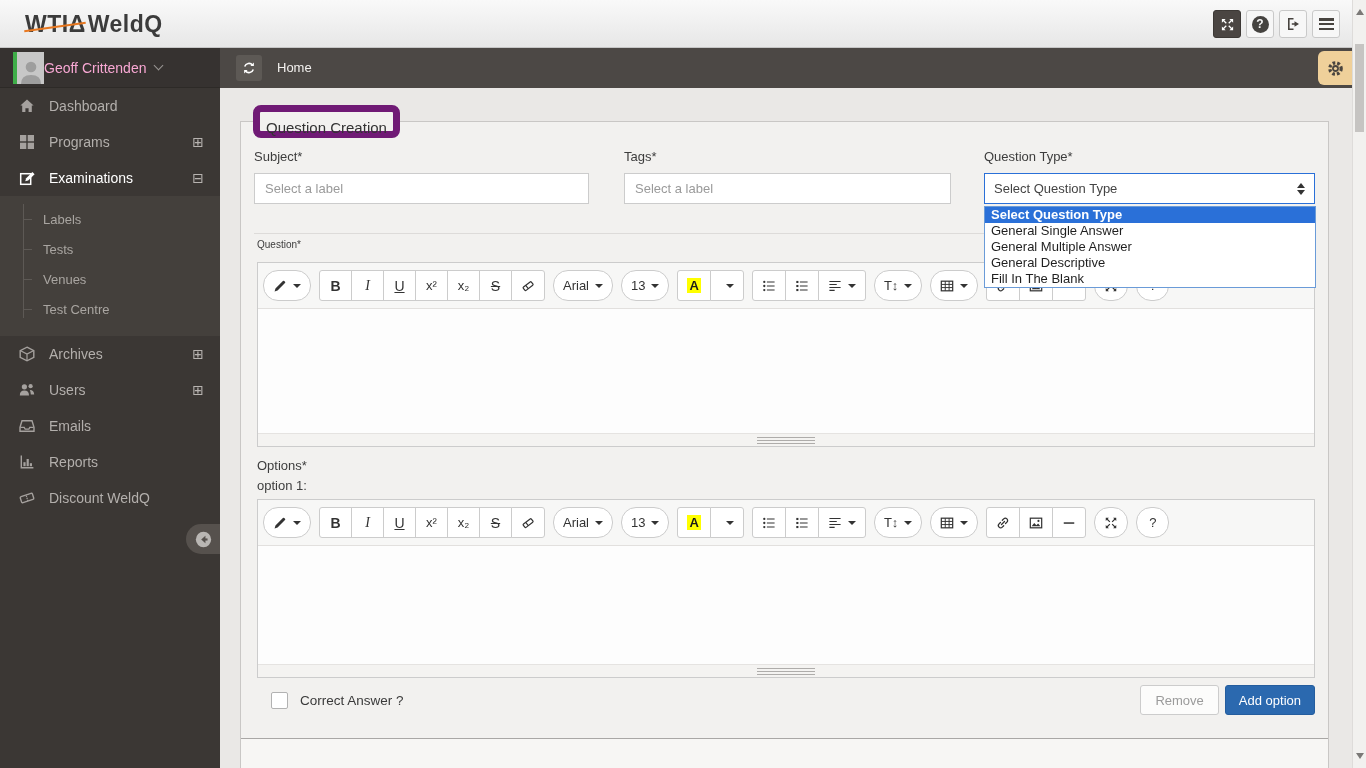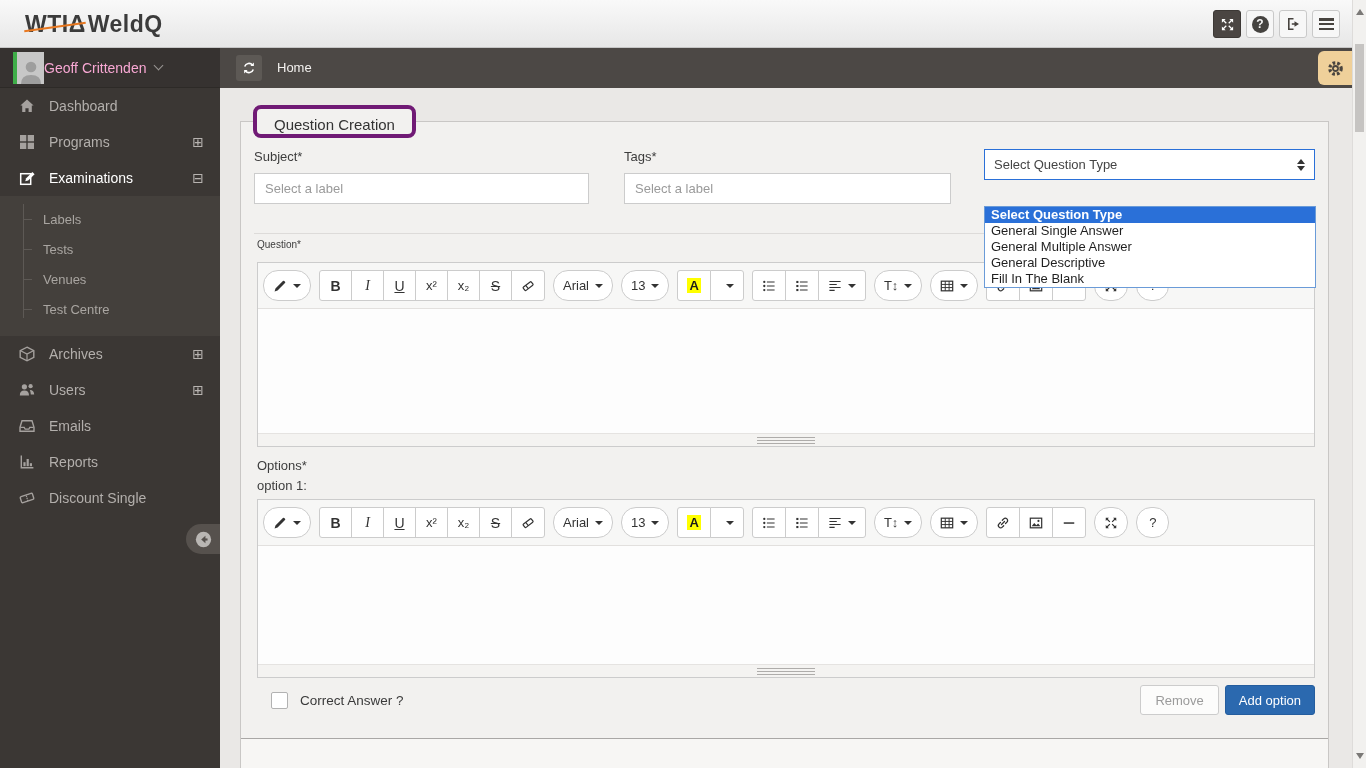--- a/index.html
+++ b/index.html
@@ -43,21 +43,21 @@
 
   
   .breadcrumb{position:absolute;left:220px;top:48px;width:1132px;height:40px;background:#4c4845;z-index:4}
   .refresh-btn{position:absolute;left:16px;top:7px;width:26px;height:26px;background:#5d5955;border-radius:3px;display:flex;align-items:center;justify-content:center;color:#fff;cursor:pointer}
   .bc-title{position:absolute;left:57px;top:0;line-height:40px;color:#f2f0ee;font-size:13px}
   .gear-btn{position:absolute;right:0;top:3px;width:34px;height:34px;background:#efd09a;border-radius:6px 0 0 6px;display:flex;align-items:center;justify-content:center;color:#4a453f;cursor:pointer}
 
   
   .content{position:absolute;left:220px;top:88px;width:1132px;height:680px;background:#eae8e6;overflow:hidden}
   .panel{position:absolute;left:20px;top:33px;width:1089px;height:710px;background:#f2f1ef;border:1px solid #c9c7c5}
-  .legend{position:absolute;left:12px;top:-17px;height:33px;line-height:31px;padding:0 17px;background:#f2f1ef;border:4px solid #701a75;border-radius:8px;font-size:15px;color:#333}
+  .legend{position:absolute;left:12px;top:-17px;height:33px;line-height:31px;padding:0 6px;background:#f2f1ef;border:7px solid #701a75;border-radius:8px;font-size:15px;color:#333}
   .field{position:absolute;top:27px}
   .field-label{font-size:13px;color:#3d3d3d;margin-bottom:9px}
   .text-input{width:100%;height:31px;border:1px solid #ccc;background:#fff;padding:0 10px;font-size:13px;color:#555;outline:none}
   .text-input::placeholder{color:#9a9a9a}
   .f-subject{left:13px;width:335px}
   .f-tags{left:383px;width:327px}
   .f-qtype{left:743px;width:331px}
   .select-box{height:31px;border:1px solid #2a70d8;background:#fff;display:flex;align-items:center;justify-content:space-between;padding:0 9px;font-size:13px;color:#444;cursor:pointer}
   .spin{display:flex;flex-direction:column;gap:2px}
   .spin i{display:block;width:0;height:0;border-left:4px solid transparent;border-right:4px solid transparent}
@@ -256,21 +256,21 @@
       </div>
       <div class="menu-item">
         <span class="mi-icon">
           <svg width="16" height="16" viewBox="0 0 16 16" fill="currentColor">
             <g transform="rotate(-18 8 8)">
               <rect x="1.6" y="4.8" width="12.8" height="6.4" rx="1.2" fill="none" stroke="currentColor" stroke-width="1.4"></rect>
               <path d="M8 5.6v1.3M8 7.7v1.3M8 9.8v1.3" stroke="currentColor" stroke-width="1.2"></path>
             </g>
           </svg>
         </span>
-        <span class="mi-label">Discount Single</span>
+        <span class="mi-label">Discount WeldQ</span>
       </div>
     </div>
   <div class="collapse-btn">
     <span>
       <svg width="17" height="17" viewBox="0 0 16 16">
           <circle cx="8" cy="8" r="7.2" fill="#b9b6b3"></circle>
           <path d="M9.8 4.4L5.8 8l4 3.6z" fill="#56514d"></path>
           <rect x="8.3" y="7" width="3.5" height="2" fill="#56514d"></rect>
         </svg>
     </span>
@@ -306,20 +306,21 @@
 
     <div class="field f-subject">
       <div class="field-label">Subject*</div>
       <input class="text-input" type="text" placeholder="Select a label" style="">
     </div>
     <div class="field f-tags">
       <div class="field-label">Tags*</div>
       <input class="text-input" type="text" placeholder="Select a label" style="">
     </div>
     <div class="field f-qtype">
+      <div class="field-label">Question Type*</div>
       <div class="select-box">
         <span>Select Question Type</span>
         <span class="spin">
             <i class="up"></i>
             <i class="dn"></i>
           </span>
       </div>
     </div>
 
     <div class="divider1"></div>

